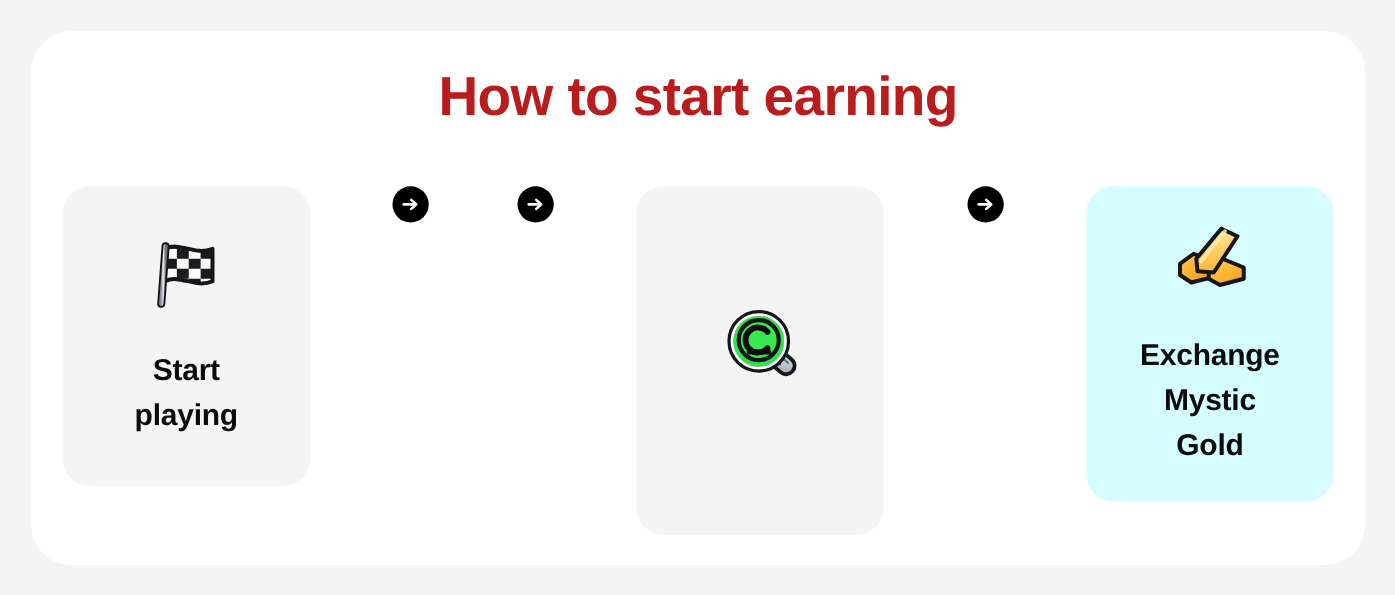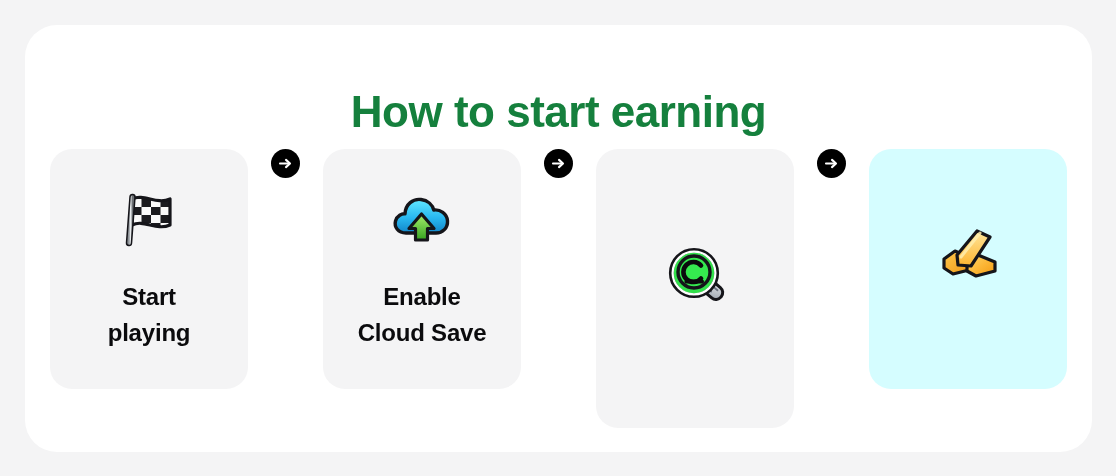--- a/index.html
+++ b/index.html
@@ -17,23 +17,22 @@
     border-radius: 32px;
   }
   #title {
     position: absolute;
     left: 0; top: 28px;
     width: 100%;
     text-align: center;
     font-size: 44px;
     font-weight: 800;
     letter-spacing: -0.5px;
-    color: #15803d;
+    color: #b91c1c;
     line-height: 1.15;
-    margin-top: 34px;
   }
   #steps {
     position: absolute;
     left: 25px; top: 124px;
     width: 1017px; height: 290px;
     display: flex;
     align-items: flex-start;
     justify-content: space-between;
   }
   .step-card {
@@ -128,43 +127,20 @@
 playing</div>
     </div>
 
     <div class="connector">
       <svg width="17" height="17" viewBox="0 0 17 17">
         <path d="M3 8.5 H12.2" stroke="#ffffff" stroke-width="2.1" stroke-linecap="round"></path>
         <path d="M9 4.9 L13 8.5 L9 12.1" fill="none" stroke="#ffffff" stroke-width="2.1" stroke-linecap="round" stroke-linejoin="round"></path>
       </svg>
     </div>
 
-    <div class="step-card">
-      <div class="step-icon">
-        <svg width="70" height="70" viewBox="0 0 70 70">
-          <defs>
-            <linearGradient id="cloudg" x1="0" y1="0" x2="0" y2="1">
-              <stop offset="0%" stop-color="#62e8ff"></stop>
-              <stop offset="55%" stop-color="#28b8f0"></stop>
-              <stop offset="100%" stop-color="#1285c9"></stop>
-            </linearGradient>
-            <linearGradient id="arrowg" x1="0" y1="0" x2="0" y2="1">
-              <stop offset="0%" stop-color="#a8ef6d"></stop>
-              <stop offset="100%" stop-color="#35a320"></stop>
-            </linearGradient>
-          </defs>
-          <path d="M19 48 C11 48, 7 42, 8.5 36 C10 30.5, 15 28.5, 18 28.8
-                   C18.5 19, 26 13.5, 34 14.5 C41 15.3, 45.5 20, 46.8 25
-                   C53 24.2, 60 28.5, 60.5 35.8 C61 43, 55.5 48, 49 48 Z" fill="url(#cloudg)" stroke="#15151a" stroke-width="3.4" stroke-linejoin="round"></path>
-          <path d="M34.5 29 L47 43.5 L40.5 43.5 L40.5 55 L28.5 55 L28.5 43.5 L22 43.5 Z" fill="url(#arrowg)" stroke="#15151a" stroke-width="3.2" stroke-linejoin="round"></path>
-        </svg>
-      </div>
-      <div class="step-label">Enable
-Cloud Save</div>
-    </div>
 
     <div class="connector">
       <svg width="17" height="17" viewBox="0 0 17 17">
         <path d="M3 8.5 H12.2" stroke="#ffffff" stroke-width="2.1" stroke-linecap="round"></path>
         <path d="M9 4.9 L13 8.5 L9 12.1" fill="none" stroke="#ffffff" stroke-width="2.1" stroke-linecap="round" stroke-linejoin="round"></path>
       </svg>
     </div>
 
     <div class="step-card tall">
       <div class="step-icon">
@@ -220,16 +196,19 @@
           </defs>
 
           <path d="M11 38 L22 30 L40 38 L40 48 L20 53 L11 47 Z" fill="url(#goldB)" stroke="#15151a" stroke-width="3.2" stroke-linejoin="round"></path>
 
           <path d="M34 42 L45 34 L62 41 L62 50 L43 55 L34 50 Z" fill="url(#goldA)" stroke="#15151a" stroke-width="3.2" stroke-linejoin="round"></path>
 
           <path d="M24 34 L44 10 L57 16 L38 45 L25 44 Z" fill="url(#goldC)" stroke="#15151a" stroke-width="3.2" stroke-linejoin="round"></path>
           <path d="M28 36 L47 12" stroke="#ffeead" stroke-width="3" stroke-linecap="round" opacity="0.85"></path>
         </svg>
       </div>
+      <div class="step-label">Exchange
+Mystic
+Gold</div>
     </div>
 
   </div>
 </div>
 
 </body></html>

